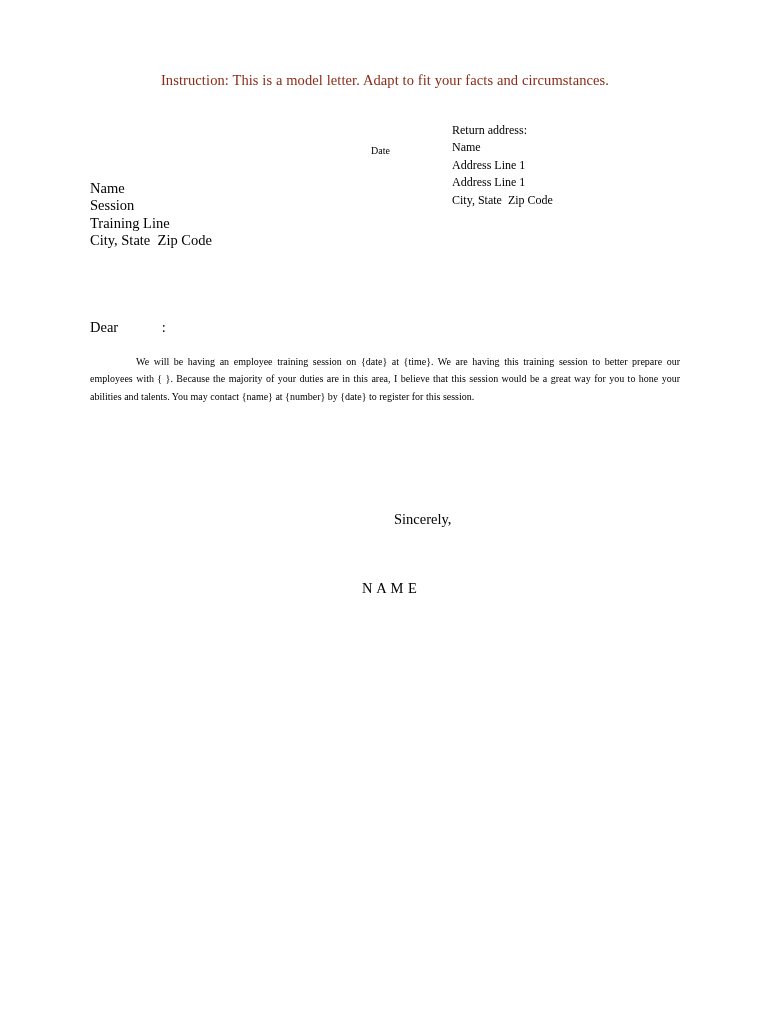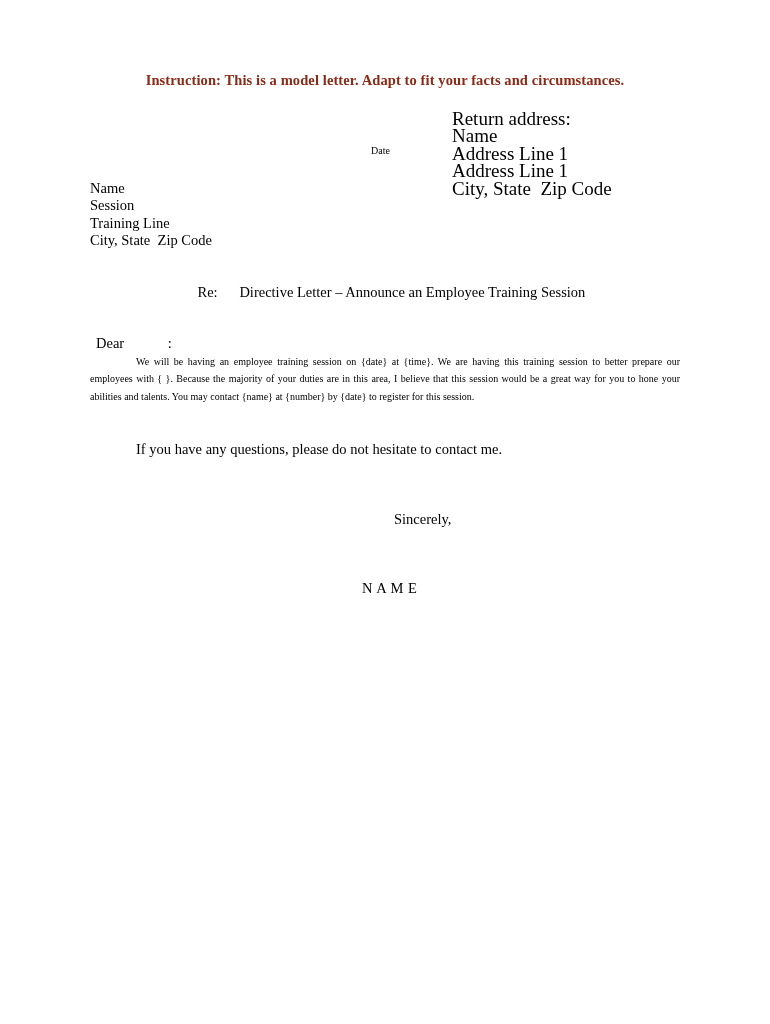--- a/index.html
+++ b/index.html
@@ -23,27 +23,26 @@
   }
   .instruction {
     position: absolute;
     left: 0;
     top: 72px;
     width: 770px;
     text-align: center;
     color: #8B2A16;
     font-size: 14.5px;
     letter-spacing: 0.1px;
-    font-weight: bold;
   }
   .return-block {
     position: absolute;
     left: 452px;
-    top: 110px;
-    font-size: 19px;
+    top: 122px;
+    font-size: 12px;
     line-height: 17.4px;
   }
   .return-block div {
     white-space: pre;
   }
   .date-label {
     position: absolute;
     left: 371px;
     top: 145px;
     font-size: 10px;
@@ -60,25 +59,24 @@
   }
   .re-line {
     position: absolute;
     left: 183px;
     top: 267px;
     font-size: 14.5px;
     white-space: pre;
   }
   .salutation {
     position: absolute;
-    left: 96px;
+    left: 90px;
     top: 319px;
     font-size: 14.5px;
     white-space: pre;
-    margin-top: 16px;
   }
   .body-para {
     position: absolute;
     left: 90px;
     top: 353px;
     width: 590px;
     font-size: 10px;
     line-height: 17.4px;
     text-align: justify;
     text-indent: 46px;
@@ -124,27 +122,23 @@
 
   <div class="date-label">Date</div>
 
   <div class="recipient-block">
     <div>Name</div>
     <div>Session</div>
     <div>Training Line</div>
     <div>City, State  Zip Code</div>
   </div>
 
-  <div class="re-line">
-    <span>Re:</span><span>&nbsp;&nbsp;&nbsp;&nbsp;&nbsp;&nbsp;</span><span>Directive Letter – Announce an Employee Training Session</span>
-  </div>
 
   <div class="salutation">Dear            :</div>
 
   <div class="body-para">We will be having an employee training session on {date} at {time}.  We are having this training session to better prepare our employees with {          }.  Because the majority of your duties are in this area, I believe that this session would be a great way for you to hone your abilities and talents.  You may contact {name} at {number} by {date} to register for this session.</div>
 
-  <div class="body-para2">If you have any questions, please do not hesitate to contact me.</div>
 
   <div class="sincerely">Sincerely,</div>
 
   <div class="signer">N A M E</div>
 
 </div>
 
 </body></html>

